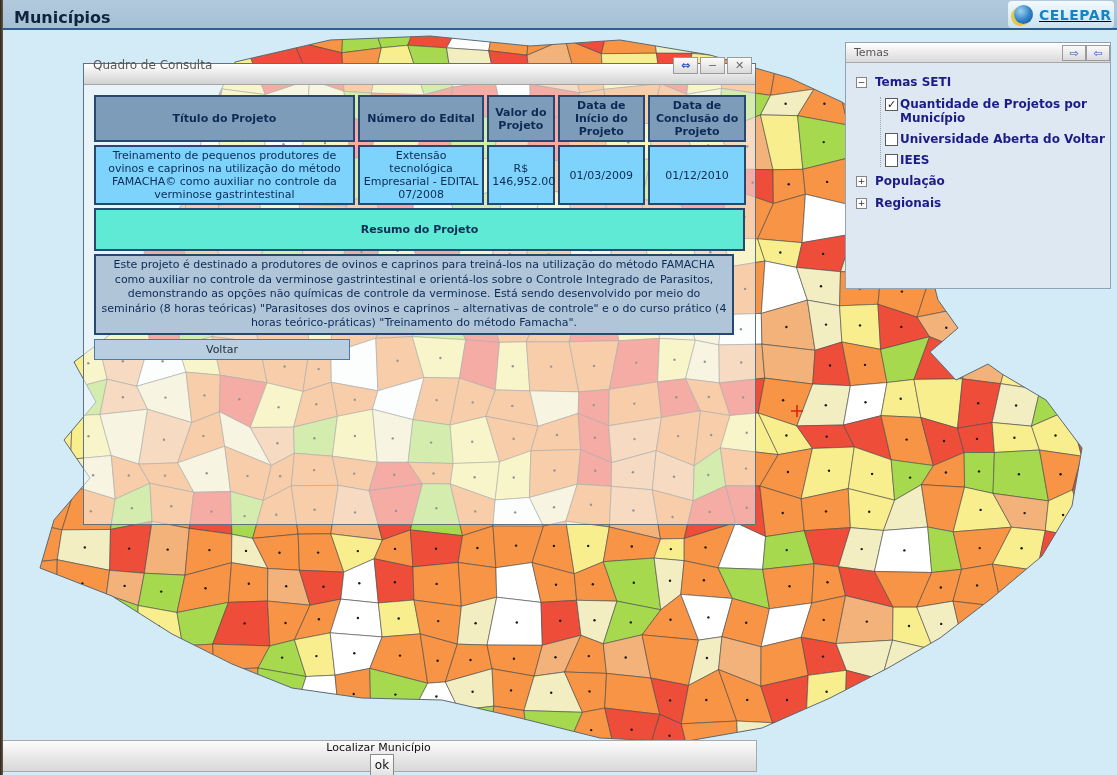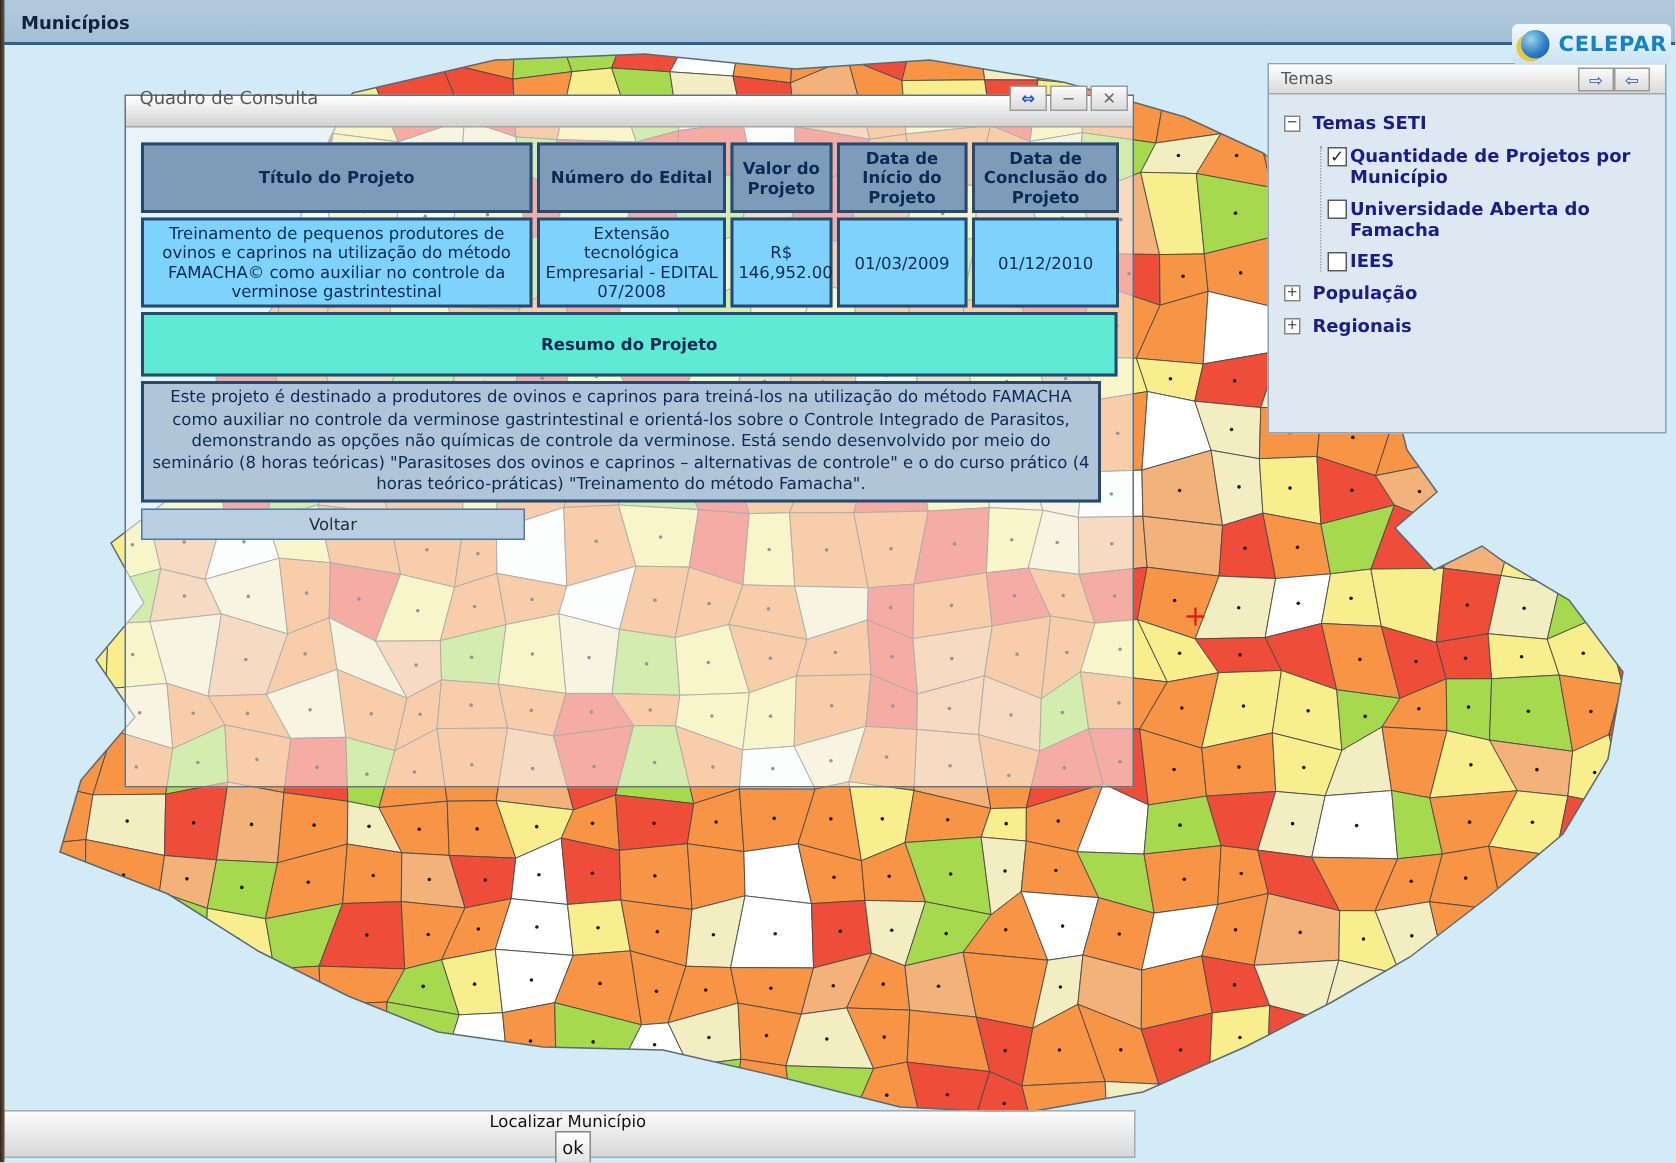--- a/index.html
+++ b/index.html
@@ -7,35 +7,35 @@
   body { font-family:"DejaVu Sans","Liberation Sans",sans-serif; background:#d3eaf7; }
   #screen { position:relative; width:1117px; height:775px; overflow:hidden; background:#d3eaf7; }
 
   
   #left-edge { position:absolute; left:0; top:0; width:3px; height:775px;
     background:linear-gradient(90deg,#2e241d,#6b5846); z-index:50; }
 
   
   #topbar { position:absolute; left:0; top:0; width:1117px; height:30px;
     background:linear-gradient(#b3cadd,#a4c0d6); border-bottom:2px solid #2f5f90; z-index:40; }
-  #topbar .apptitle { position:absolute; left:14px; top:8px; font-size:12px; font-weight:bold; color:#10243c; }
-  #logo { position:absolute; right:3px; top:16px; width:106px; height:27px;
-    background:linear-gradient(#f2fafe,#c9e2f0); border-radius:4px; display:flex; align-items:center; padding-left:6px; }
+  #topbar .apptitle { position:absolute; left:14px; top:8px; font-size:16px; font-weight:bold; color:#10243c; }
+  #logo { position:absolute; right:3px; top:1px; width:106px; height:27px;
+    background:linear-gradient(#f2fafe,#c9e2f0); border-radius:4px; display:flex; align-items:center; padding-left:6px;text-decoration:underline; }
   #logo .orb { position:relative; width:19px; height:19px; border-radius:50%;
     background:radial-gradient(circle at 35% 32%,#9fd4ef,#2f7fc4 55%,#134f86); box-shadow:-3px 2px 0 0 #e8c83c; }
   #logo .logotext { margin-left:6px; font-size:14px; font-weight:bold; color:#1583c6; letter-spacing:.5px; }
 
   
   #map-svg { position:absolute; left:0; top:0; z-index:1; }
 
   
   #temas { position:absolute; left:845px; top:42px; width:266px; height:247px;
     background:#dde8f2; border:1px solid #8fa3b5; z-index:30; }
   #temas .phead { height:20px; background:linear-gradient(#ffffff,#d9d9d9); border-bottom:1px solid #a8a8a8;
-    display:flex; align-items:center; padding:0 10px 0 8px;justify-content:center; }
+    display:flex; align-items:center; padding:0 0 0 8px;justify-content:center; }
   #temas .phead .ptitle { flex:1; font-size:11px; color:#555; }
   #temas .phead .pbtn { width:24px; height:16px; font-size:11px; color:#2a50b4; text-align:center; line-height:15px;
     background:linear-gradient(#fafafa,#dcdcdc); border:1px solid #9a9a9a; cursor:pointer; }
   .tree { padding:12px 6px 0 10px; font-size:12px; font-weight:bold; color:#1c1c86; }
   .tnode { display:flex; align-items:center; margin-bottom:8px; }
   .expander { width:11px; height:11px; border:1px solid #848484; background:#fff; color:#333;
     font-size:9px; line-height:9px; text-align:center; font-weight:normal; margin-right:8px; flex:none; }
   .tchildren { margin:0 0 6px 24px; border-left:1px dotted #9aa6b2; padding-left:4px; }
   .titem { display:flex; align-items:flex-start; margin-bottom:7px; width:228px; }
   .cbox { width:13px; height:13px; border:1px solid #5a5a5a; background:#fff; flex:none; margin:1px 2px 0 0;
@@ -1313,21 +1313,21 @@
         <span class="expander">−</span>
         <span class="tlabel">Temas SETI</span>
       </div>
       <div class="tchildren">
         <div class="titem">
           <span class="cbox">✓</span>
           <span class="tlabel">Quantidade de Projetos por Município</span>
         </div>
         <div class="titem">
           <span class="cbox"></span>
-          <span class="tlabel">Universidade Aberta do Famacha</span>
+          <span class="tlabel">Universidade Aberta do Voltar</span>
         </div>
         <div class="titem">
           <span class="cbox"></span>
           <span class="tlabel">IEES</span>
         </div>
       </div>
       <div class="tnode">
         <span class="expander">+</span>
         <span class="tlabel">População</span>
       </div>

